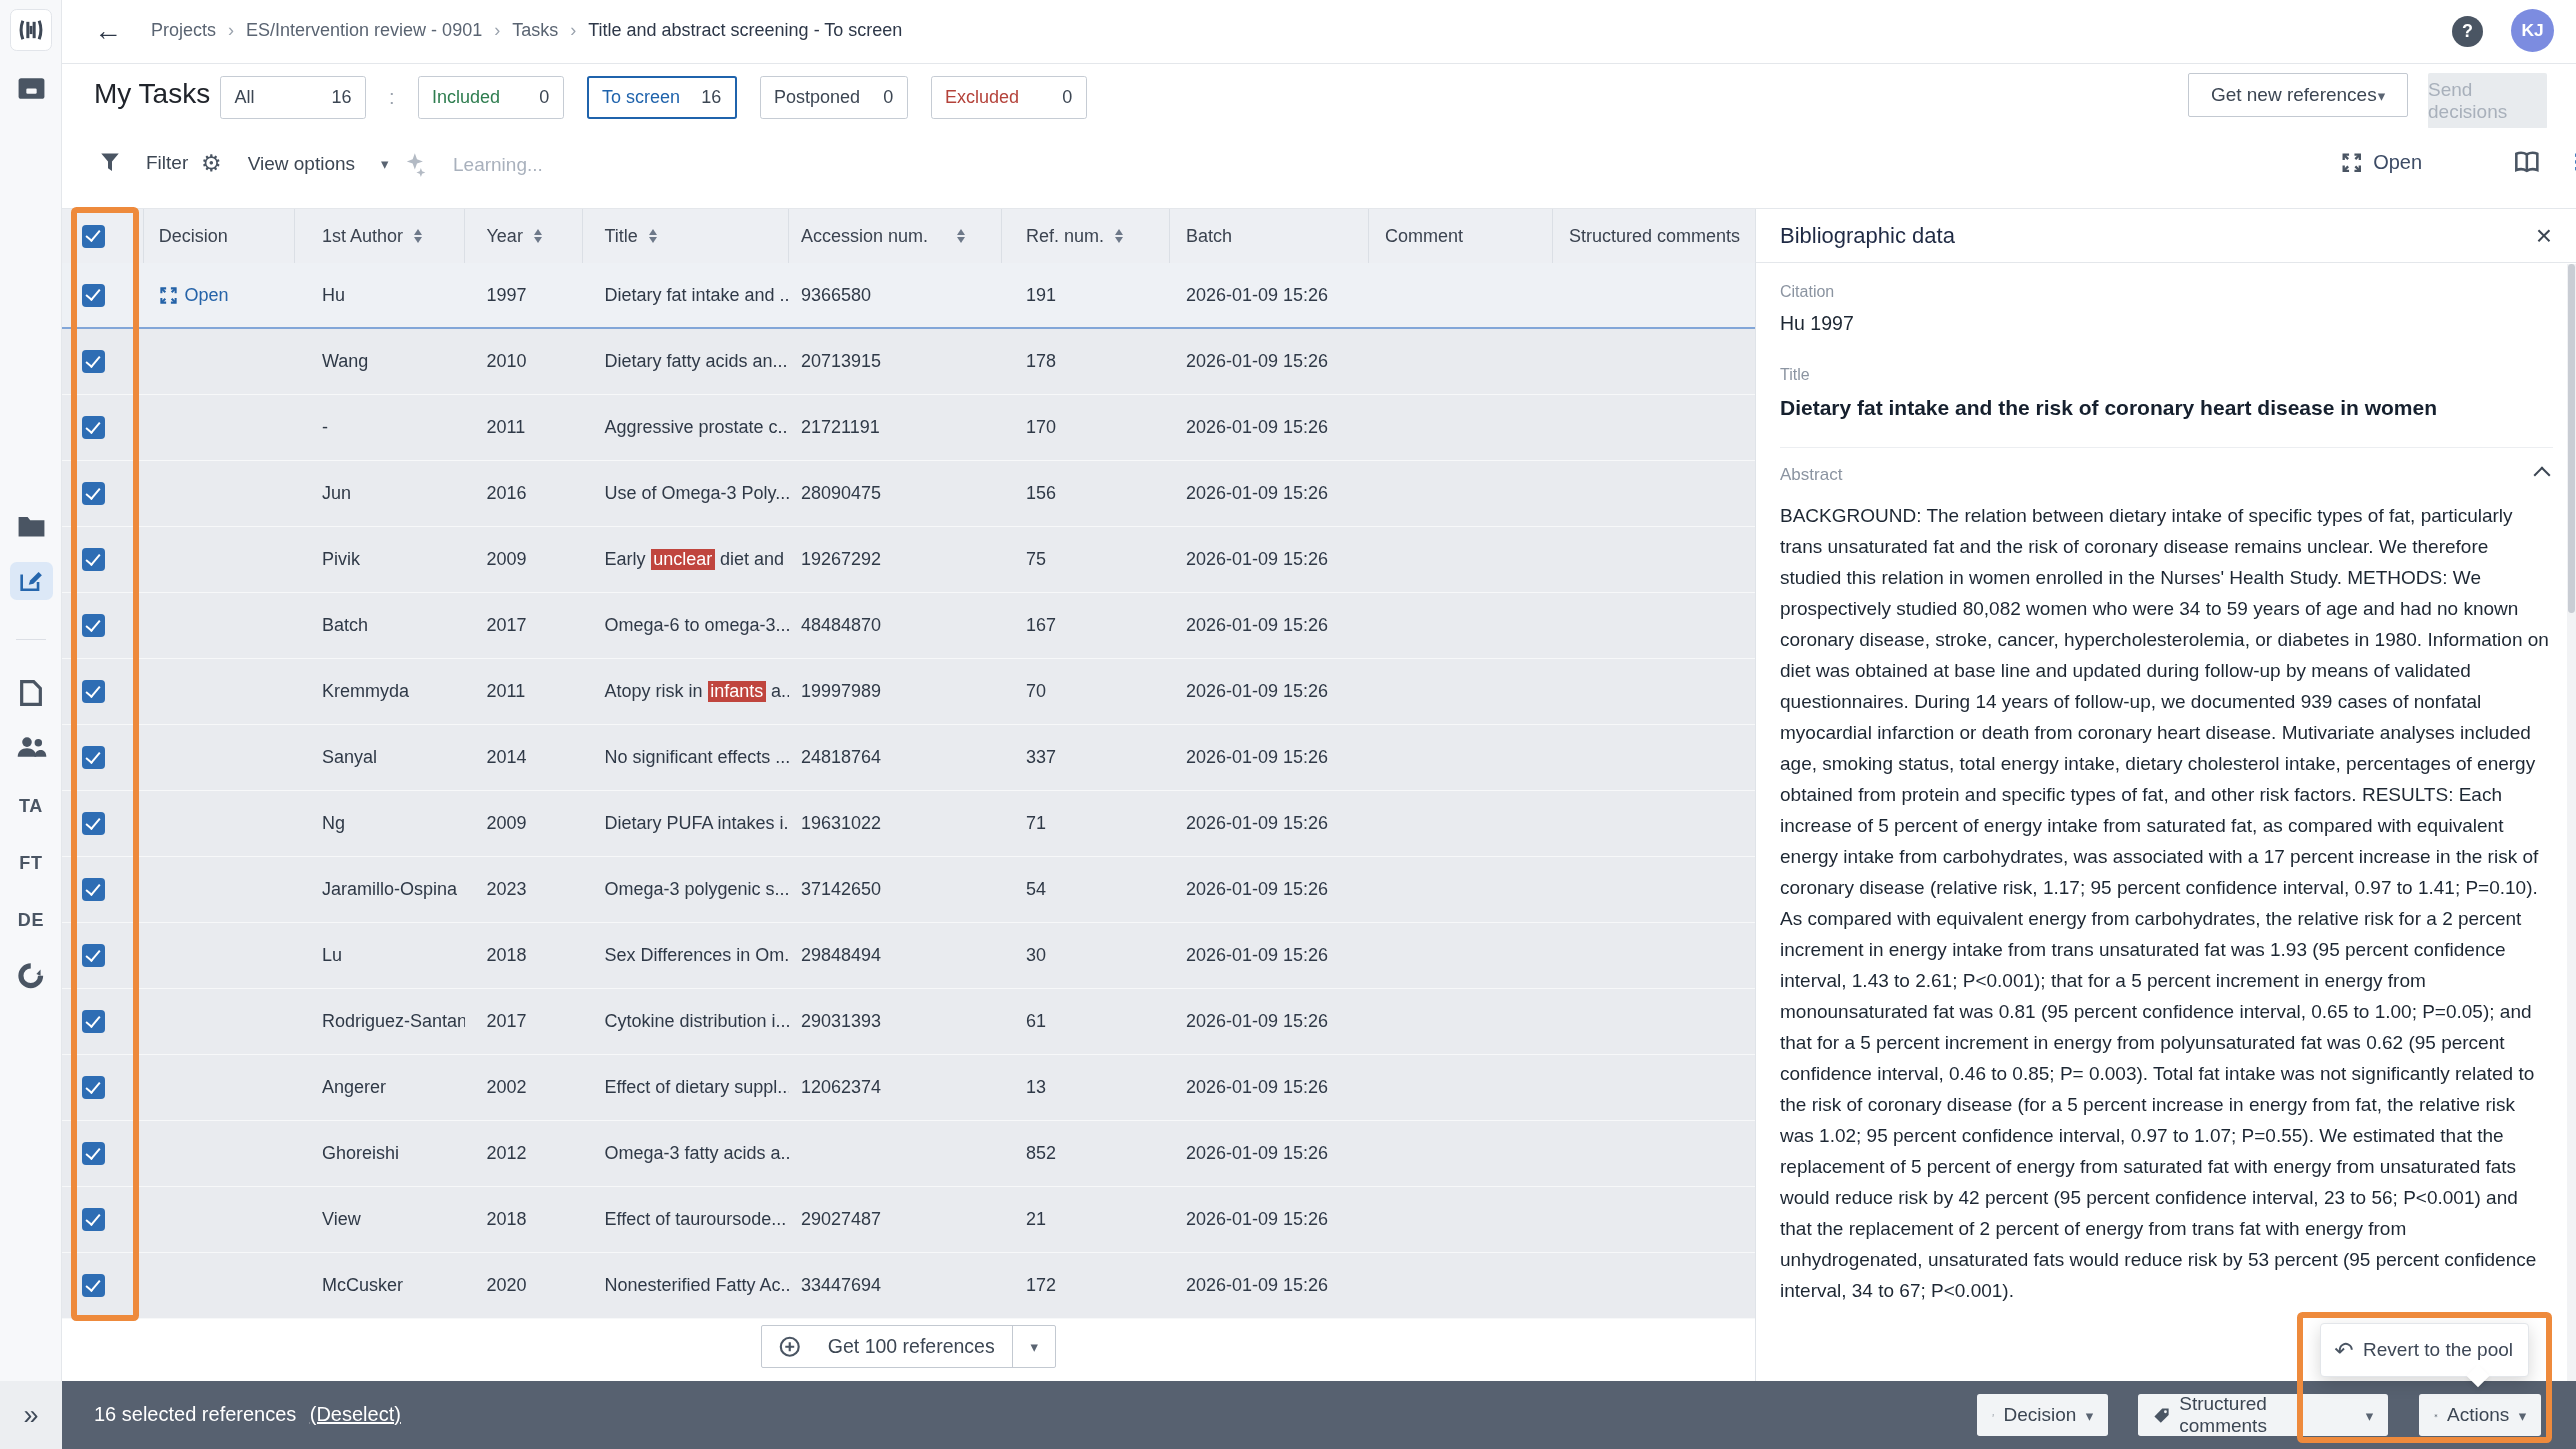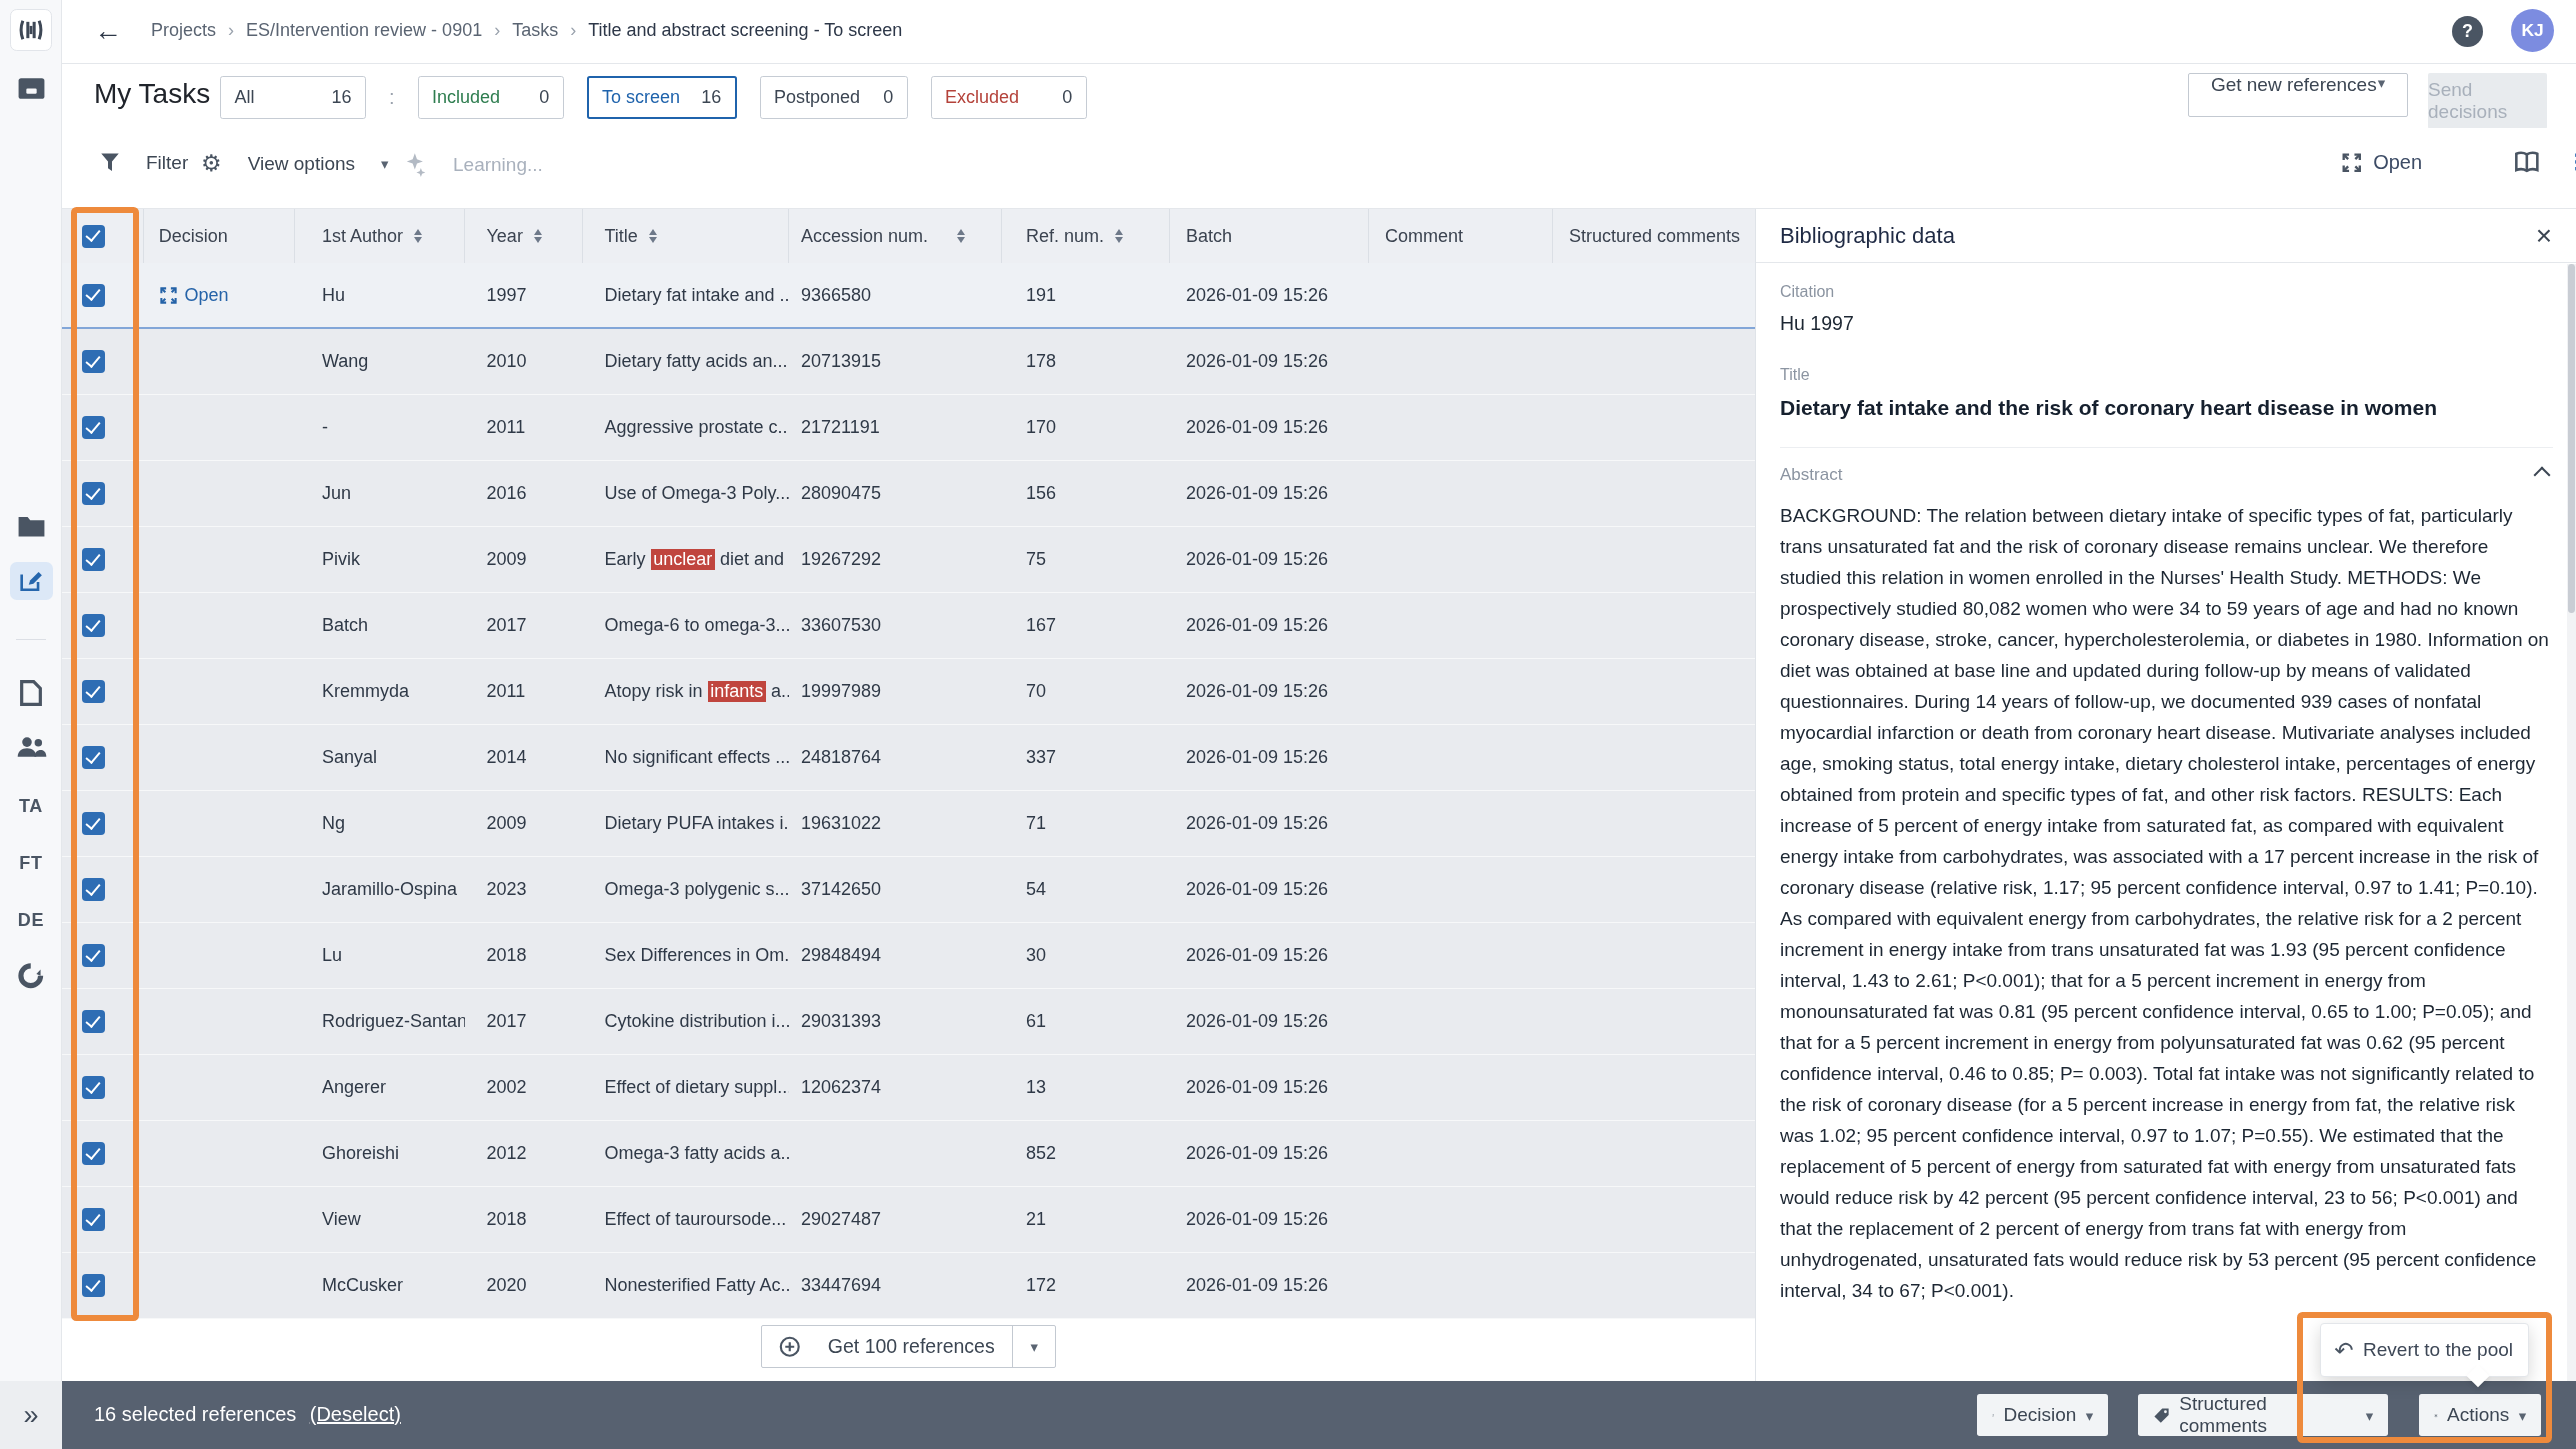--- a/index.html
+++ b/index.html
@@ -33,21 +33,21 @@
 
   .tasksbar { position:absolute; left:62px; top:65px; width:2514px; height:63px; background:#fff; }
   .my-tasks { position:absolute; left:32px; top:13.4px; font-size:28px; color:#20242b; }
   .tabs { position:absolute; left:158px; top:10.7px; display:flex; align-items:center; gap:23px; }
   .tab { height:43px; border:1.3px solid #c6ccd4; border-radius:2.7px; background:#fff;
     display:flex; align-items:center; justify-content:space-between; padding:0 13.4px;
     font-size:18px; }
   .tab .cnt { color:#3c4653; margin-left:20px; }
   .tab-sep { color:#9aa2ad; font-size:20px; }
   .btn-outline { position:absolute; height:44px; border:0.7px solid #c3c9d1; border-radius:2px;
-    background:#fff; display:flex; align-items:flex-start; justify-content:center; gap:1px;
+    background:#fff; display:flex; align-items:center; justify-content:center; gap:1px;
     font-size:19px; color:#3c4653; }
   .btn-disabled { position:absolute; height:56px; border-radius:2px; background:#e8ebee;
     color:#a8b0bb; display:flex; align-items:center; justify-content:center; font-size:19px; }
   .caret { font-size:14.8px; color:#5a6472; }
 
   .filterbar { position:absolute; left:62px; top:128px; width:2514px; height:81px;
     background:#fff; border-bottom:0.7px solid #e4e7eb; }
   .fitem { position:absolute; top:24px; display:flex; align-items:center; gap:26px;
     font-size:19px; color:#3c4653; }
   .learning { color:#a9b1bd; }
@@ -419,21 +419,21 @@
         <div class="cell w-struct"></div>
       </div>
       <div class="row">
         <div class="cell w-check">
           <div class="cb"></div>
         </div>
         <div class="cell w-dec"></div>
         <div class="cell w-auth">Batch</div>
         <div class="cell w-year">2017</div>
         <div class="cell w-title"><span>Omega-6 to omega-3...</span></div>
-        <div class="cell w-acc">33607530</div>
+        <div class="cell w-acc">48484870</div>
         <div class="cell w-ref">167</div>
         <div class="cell w-batch">2026-01-09 15:26</div>
         <div class="cell w-com"></div>
         <div class="cell w-struct"></div>
       </div>
       <div class="row">
         <div class="cell w-check">
           <div class="cb"></div>
         </div>
         <div class="cell w-dec"></div>

